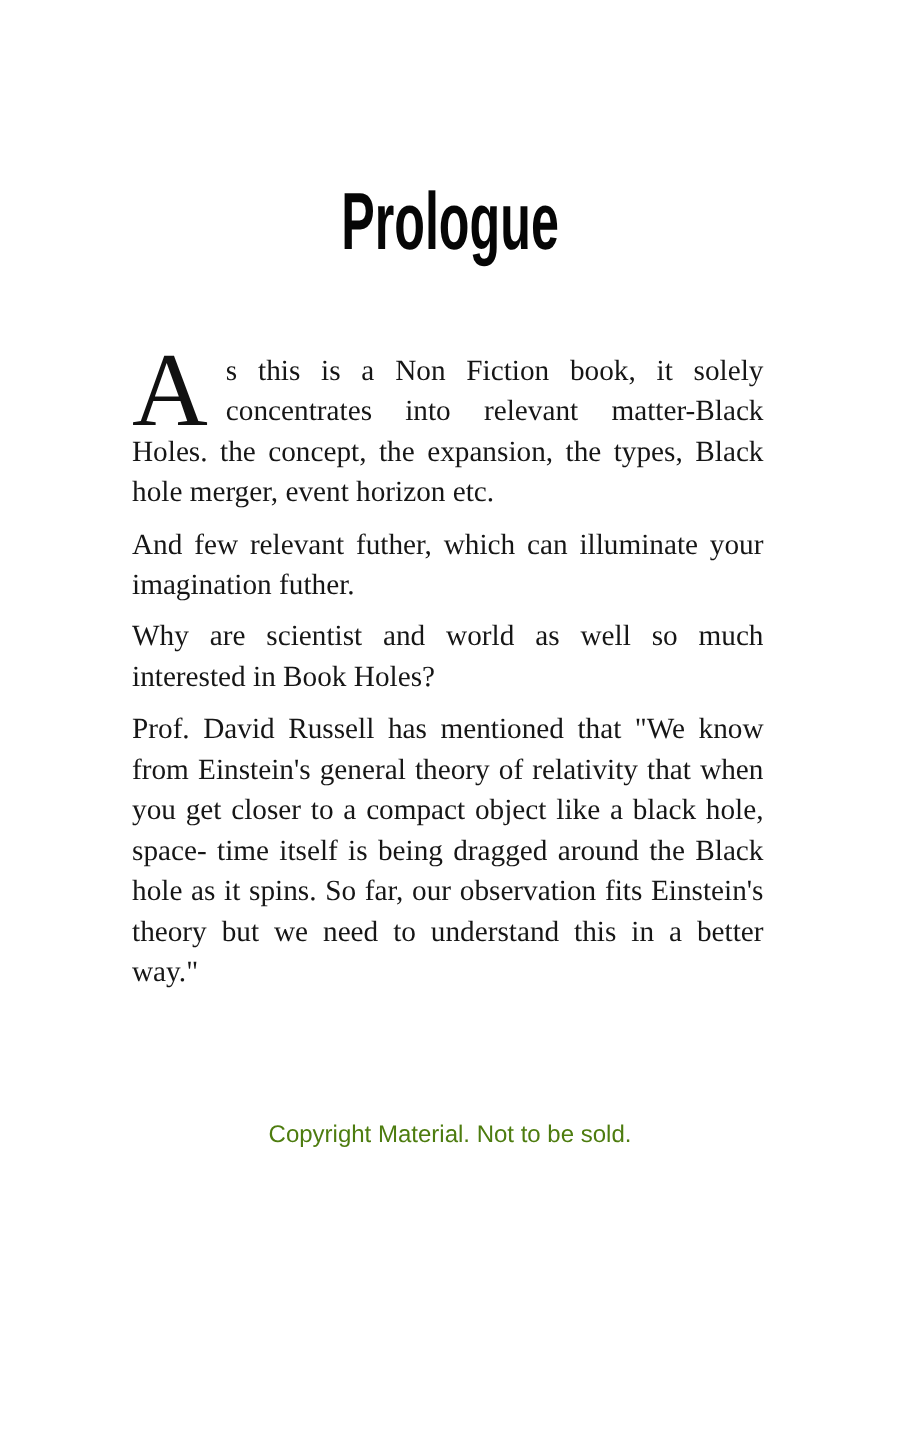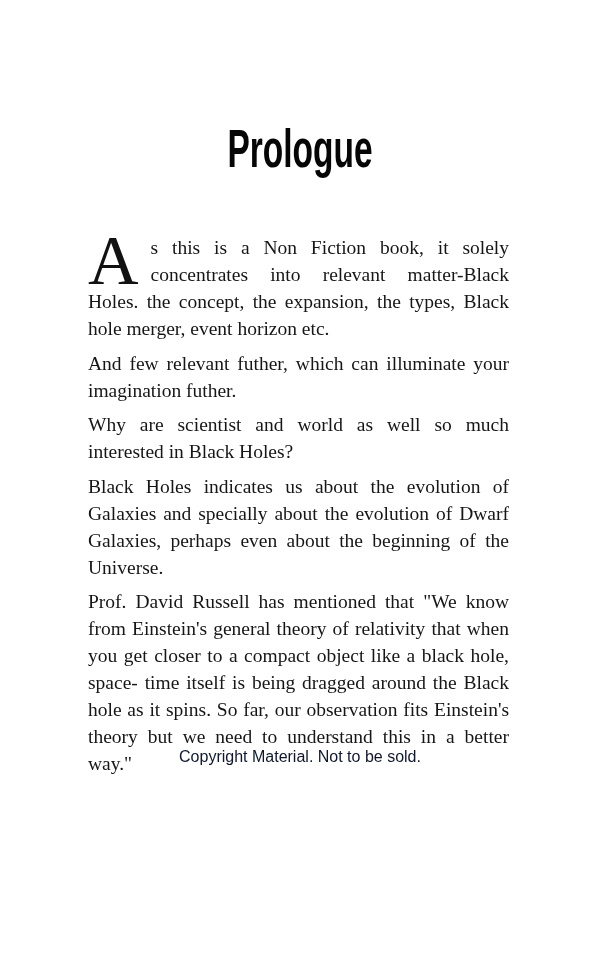--- a/index.html
+++ b/index.html
@@ -47,38 +47,37 @@
     color: #111111;
   }
   .footer {
     position: absolute;
     left: 0;
     right: 0;
     bottom: 38px;
     text-align: center;
     font-family: "Liberation Sans", sans-serif;
     font-size: 16px;
-    color: #0f172a;
+    color: #4d7c0f;
   }
 </style>
 </head>
 <body>
 
 <div class="page">
 
   <div class="title-wrap">
     <span class="title-text">Prologue</span>
   </div>
 
   <div class="body-block">
     <p class="para">
       <span class="dropcap">A</span><span>s this is a Non Fiction book, it solely concentrates into relevant matter-Black Holes. the concept, the expansion, the types, Black hole merger, event horizon etc.</span>
     </p>
 
   <p class="para">And few relevant futher, which can illuminate your imagination futher.</p>
-      <p class="para">Why are scientist and world as well so much interested in Black Holes?</p>
-      <p class="para">Black Holes indicates us about the evolution of Galaxies and specially about the evolution of Dwarf Galaxies, perhaps even about the beginning of the Universe.</p>
+      <p class="para">Why are scientist and world as well so much interested in Book Holes?</p>
       <p class="para">Prof. David Russell has mentioned that "We know from Einstein's general theory of relativity that when you get closer to a compact object like a black hole, space- time itself is being dragged around the Black hole as it spins. So far, our observation fits Einstein's theory but we need to understand this in a better way."</p>
     </div>
 
   <div class="footer">Copyright Material. Not to be sold.</div>
 
 </div>
 
 </body></html>

